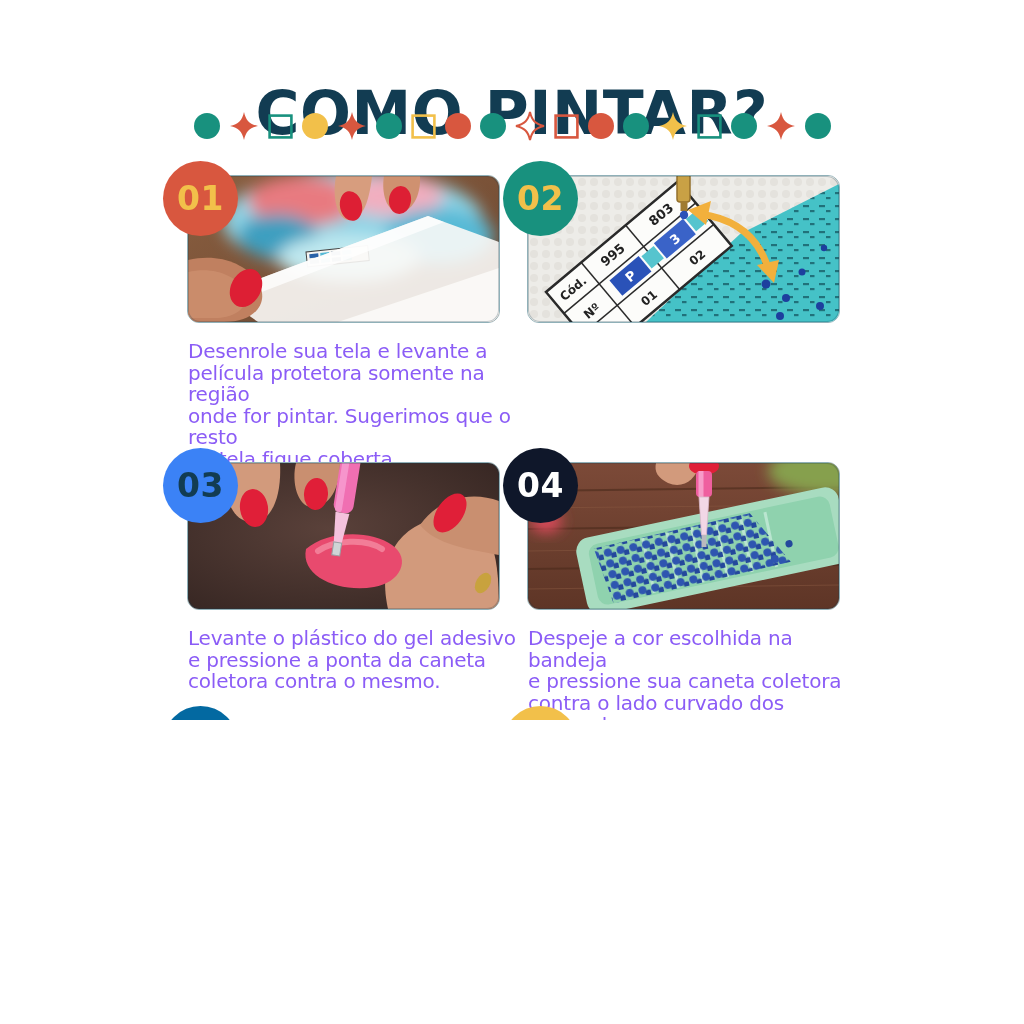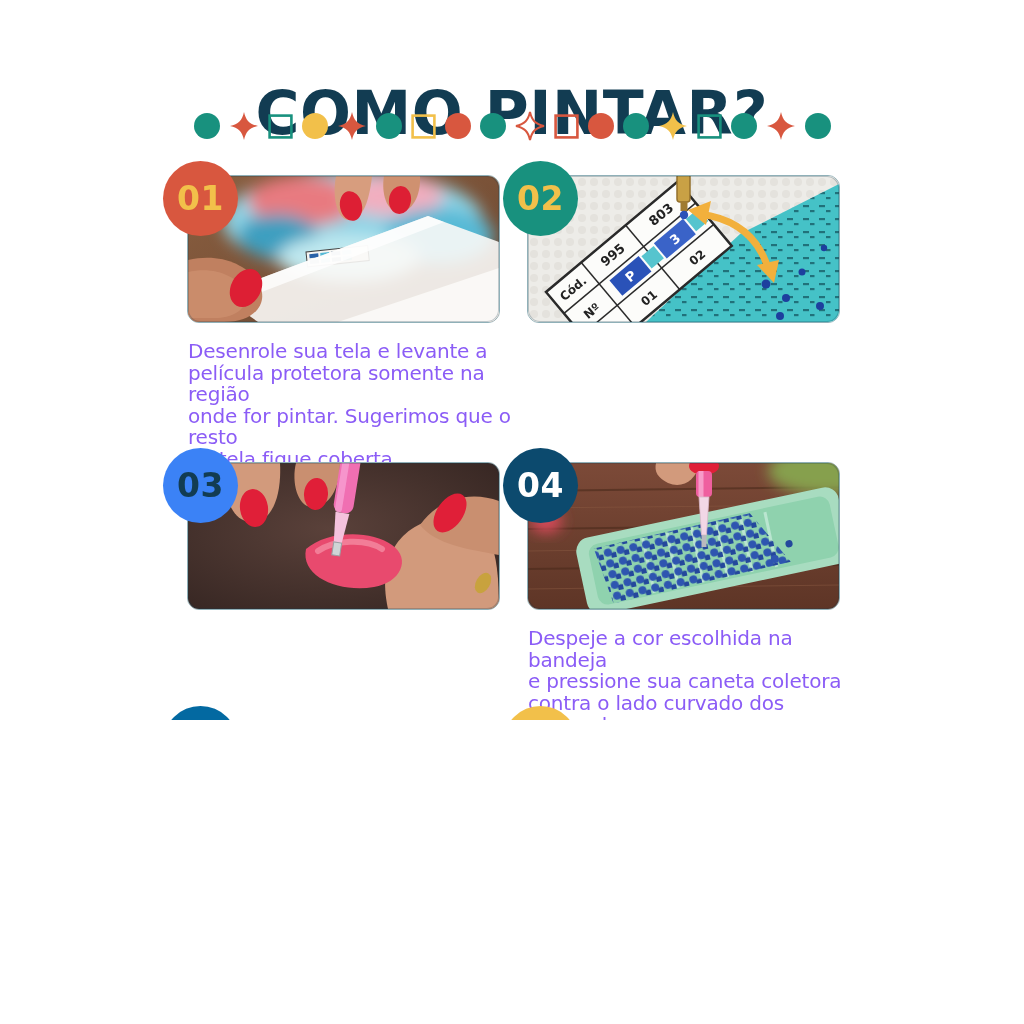--- a/index.html
+++ b/index.html
@@ -276,20 +276,23 @@
           <rect x="148" y="-12" width="7" height="62" rx="3.5" fill="#f79cd0" opacity="0.85"></rect>
           <polygon points="149,50 163,50 160,80 152,80" fill="#f4c2dd"></polygon>
           <rect x="152" y="80" width="8" height="13" fill="#cfd4d6" stroke="#9aa0a4" stroke-width="1"></rect>
         </g>
       </svg>
       <span style="position:absolute;inset:0;border-radius:12px;box-shadow:inset 0 0 0 1px rgba(20,60,80,.25);"></span>
     </div>
     <div class="badge" style="background: #3b82f6; color: rgb(18, 60, 82);">
         <span>03</span>
       </div>
+    <p class="step-text">Levante o plástico do gel adesivo
+e pressione a ponta da caneta
+coletora contra o mesmo.</p>
   </div>
 
   <div class="card pos-4">
     <div class="photo-wrap">
       <svg class="ph" viewBox="0 0 311 146">
         <defs>
           <linearGradient id="p4wood" x1="0" y1="0" x2="0" y2="1">
             <stop offset="0" stop-color="#7c4a38"></stop>
               <stop offset="1" stop-color="#5e3526"></stop>
           </linearGradient>
@@ -331,21 +334,21 @@
         </g>
         <path d="M128 0 L172 0 C168 18 154 26 140 20 C130 15 126 9 128 0 Z" fill="#d29a7c"></path>
         <ellipse cx="176" cy="3" rx="15" ry="9" fill="#e01f38"></ellipse>
         <rect x="168" y="8" width="16" height="26" rx="4" fill="#ef5f9f"></rect>
         <rect x="170.5" y="8" width="5" height="26" fill="#f7a3cd" opacity="0.9"></rect>
         <polygon points="171,34 181,34 178.5,72 173.5,72" fill="#f2d7e6" stroke="#d8b8c8" stroke-width="0.8"></polygon>
         <rect x="173.5" y="72" width="5" height="12" fill="#b9b9bf"></rect>
       </svg>
       <span style="position:absolute;inset:0;border-radius:12px;box-shadow:inset 0 0 0 1px rgba(20,60,80,.25);"></span>
     </div>
-    <div class="badge" style="background: #0c4a6e; color: rgb(255, 255, 255); text-align: right;">
+    <div class="badge" style="background: #0f172a; color: rgb(255, 255, 255); text-align: right;">
         <span>04</span>
       </div>
     <p class="step-text">Despeje a cor escolhida na bandeja
 e pressione sua caneta coletora
 contra o lado curvado dos diamantes.</p>
   </div>
 
   <div class="card pos-5">
     <div class="photo-wrap">
       <svg class="ph" viewBox="0 0 311 146">

